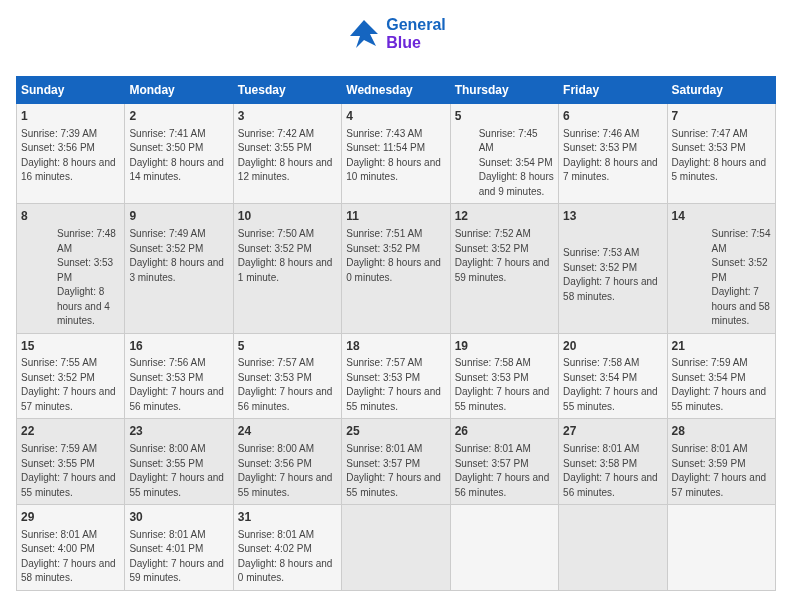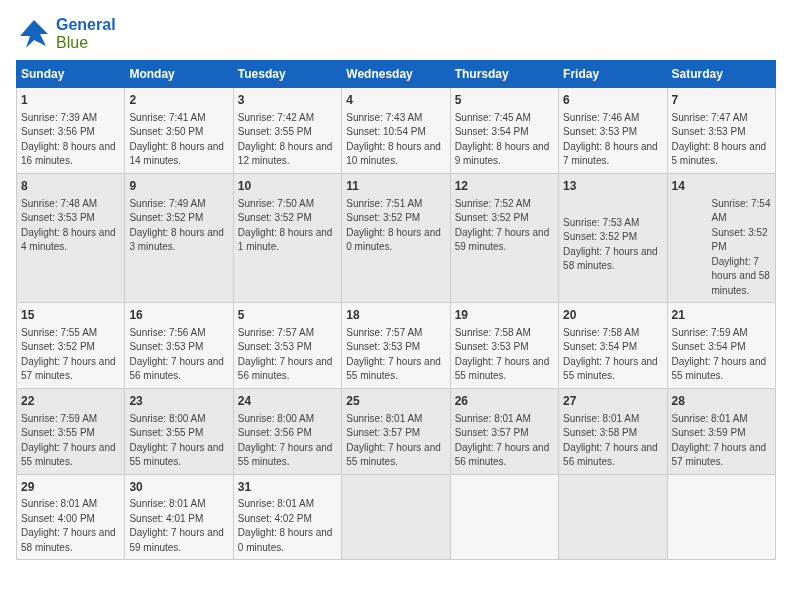--- a/index.html
+++ b/index.html
@@ -5,23 +5,23 @@
     * { box-sizing: border-box; margin: 0; padding: 0; }
     body {
       font-family: Arial, sans-serif;
       background: #fff;
       width: 792px;
       min-height: 612px;
       padding: 16px;
     }
     .header-area {
       display: flex;
-      justify-content: flex-start;
+      justify-content: center;
       align-items: flex-start;
-      margin-bottom: 8px;
+      margin-bottom: 24px;
     }
     .logo {
       display: flex;
       flex-direction: column;
       align-items: flex-start;
     }
     .title-area {
       text-align: right;
     }
     .cal-title {
@@ -80,21 +80,21 @@
 <div class="header-area">
   <div class="logo">
     <div style="display:flex;align-items:center;gap:4px;">
       <div style="position:relative;width:36px;height:36px;">
         <svg width="36" height="36" viewBox="0 0 36 36">
           <polygon points="18,4 32,18 24,18 30,30 18,24 10,32 14,20 4,20" fill="#1565c0"></polygon>
         </svg>
       </div>
       <div>
         <div style="font-size:16px;font-weight:bold;color:#333;line-height:1.1;"><span style="color:#1565c0;">General</span></div>
-        <div style="font-size:16px;font-weight:normal;color:#4d7c0f;line-height:1.1;">Blue</div>
+        <div style="font-size:16px;font-weight:bold;color:#6d28d9;line-height:1.1;">Blue</div>
       </div>
     </div>
   </div>
   <div class="title-area">
     <div class="cal-title"></div>
     <div class="cal-subtitle"></div>
   </div>
 </div>
 
 <table>
@@ -125,46 +125,46 @@
         </td>
         <td>
           <span class="day-num">3</span>
           <div class="day-content" style="white-space: pre-line;">Sunrise: 7:42 AM
 Sunset: 3:55 PM
 Daylight: 8 hours and 12 minutes.</div>
         </td>
         <td>
           <span class="day-num">4</span>
           <div class="day-content" style="white-space: pre-line;">Sunrise: 7:43 AM
-Sunset: 10:54 PM
+Sunset: 11:54 PM
 Daylight: 8 hours and 10 minutes.</div>
         </td>
         <td>
           <span class="day-num">5</span>
-          <div class="day-content" style="white-space: pre-line;">Sunrise: 7:45 AM
+          <div class="day-content" style="white-space: pre-line; margin-left: 24px;">Sunrise: 7:45 AM
 Sunset: 3:54 PM
 Daylight: 8 hours and 9 minutes.</div>
         </td>
         <td>
           <span class="day-num">6</span>
           <div class="day-content" style="white-space: pre-line;">Sunrise: 7:46 AM
 Sunset: 3:53 PM
 Daylight: 8 hours and 7 minutes.</div>
         </td>
         <td>
           <span class="day-num">7</span>
           <div class="day-content" style="white-space: pre-line;">Sunrise: 7:47 AM
 Sunset: 3:53 PM
 Daylight: 8 hours and 5 minutes.</div>
         </td>
       </tr>
       <tr>
         <td>
           <span class="day-num">8</span>
-          <div class="day-content" style="white-space: pre-line;">Sunrise: 7:48 AM
+          <div class="day-content" style="white-space: pre-line; margin-left: 36px;">Sunrise: 7:48 AM
 Sunset: 3:53 PM
 Daylight: 8 hours and 4 minutes.</div>
         </td>
         <td>
           <span class="day-num">9</span>
           <div class="day-content" style="white-space: pre-line;">Sunrise: 7:49 AM
 Sunset: 3:52 PM
 Daylight: 8 hours and 3 minutes.</div>
         </td>
         <td>

